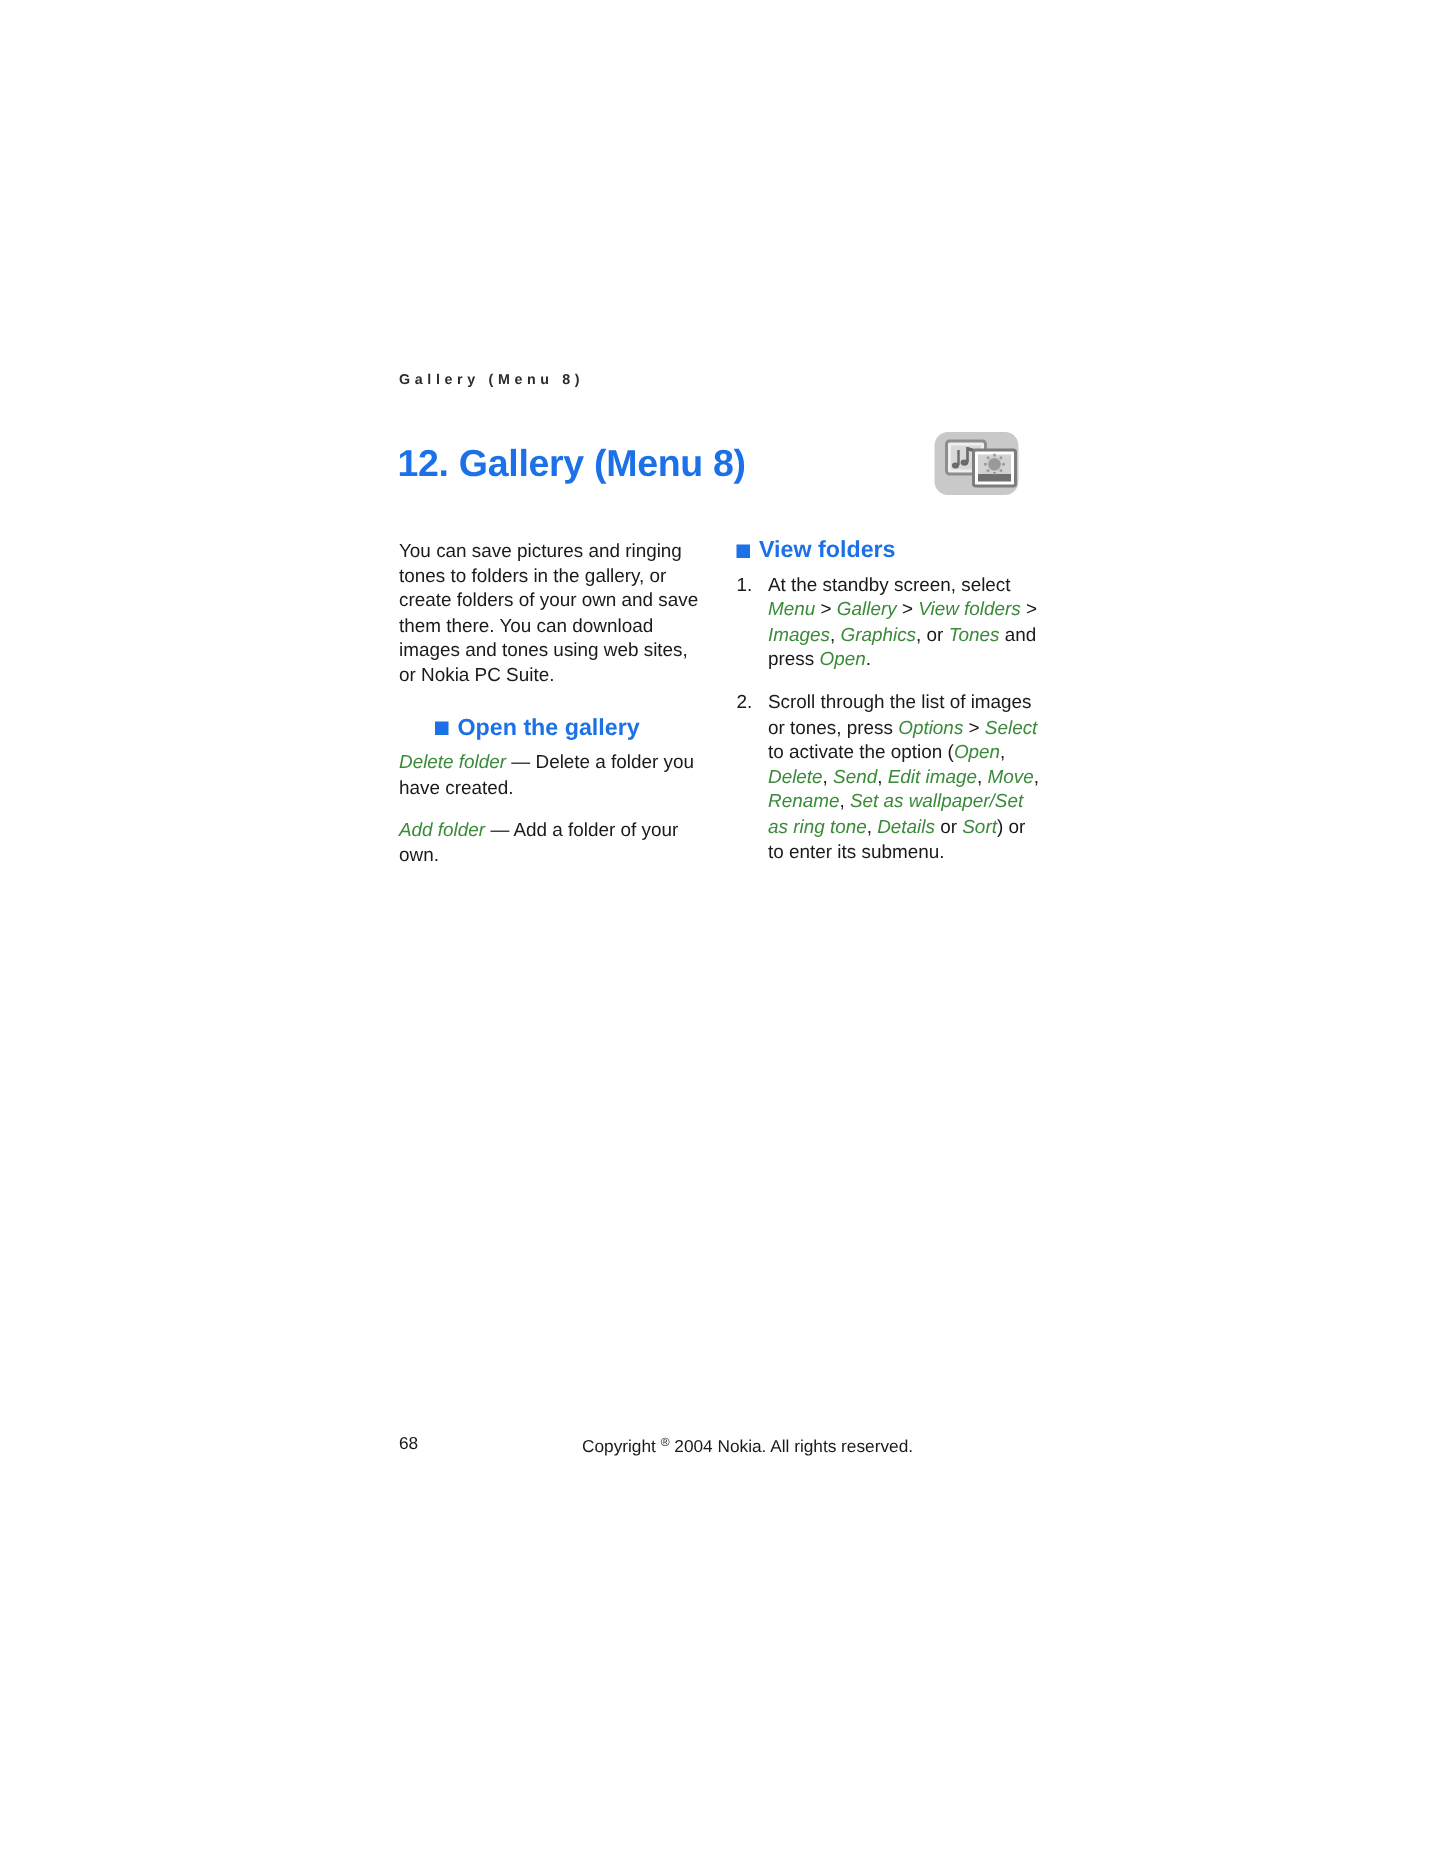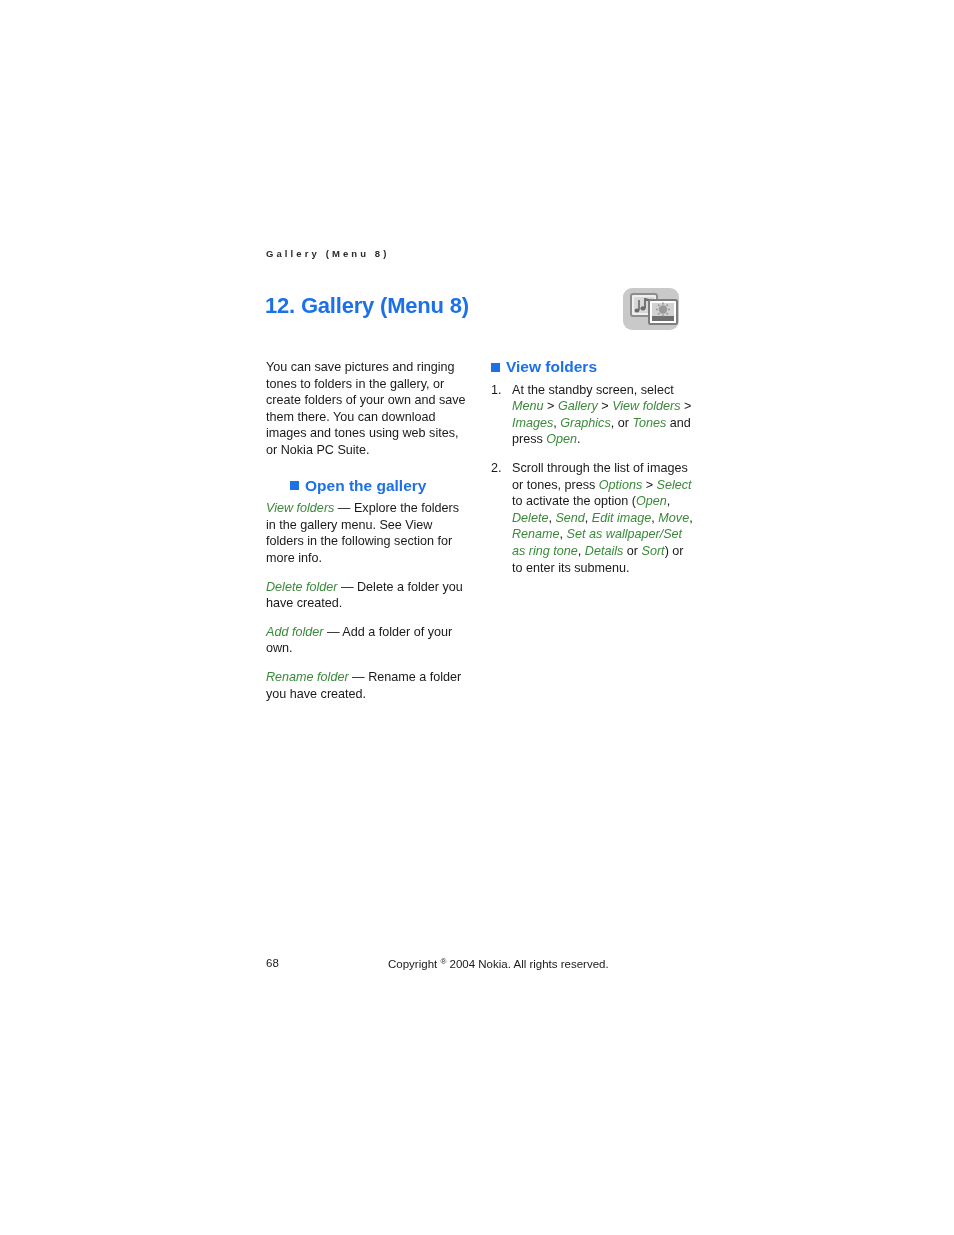--- a/index.html
+++ b/index.html
@@ -33,21 +33,21 @@
     letter-spacing: 3.1px;
     color: #2b2b2b;
     white-space: nowrap;
   }
 
   
   .chapter-title {
     position: absolute;
     left: 265px;
     top: 278px;
-    font-size: 22px;
+    font-size: 25px;
     font-weight: bold;
     color: #1c71e8;
     letter-spacing: -0.2px;
     white-space: nowrap;
   }
 
   
   .chapter-icon {
     position: absolute;
     left: 621px;
@@ -184,27 +184,25 @@
   <div class="col col-left">
 
     <p>You can save pictures and ringing tones to folders in the gallery, or create folders of your own and save them there. You can download images and tones using web sites, or Nokia PC Suite.</p>
 
     <div class="section-heading gap-before-heading">
       <span class="sq"></span>
       <span>Open the gallery</span>
     </div>
 
 
-    <p><span class="ui">View folders</span><span> — </span><span>Explore the folders in the gallery menu. See View folders in the following section for more info.</span></p>
 
     <p><span class="ui">Delete folder</span><span> — </span><span>Delete a folder you have created.</span></p>
 
     <p><span class="ui">Add folder</span><span> — </span><span>Add a folder of your own.</span></p>
 
-    <p><span class="ui">Rename folder</span><span> — </span><span>Rename a folder you have created.</span></p>
 
   </div>
 
   <div class="col col-right">
 
     <div class="section-heading heading-first">
       <span class="sq"></span>
       <span>View folders</span>
     </div>
 

